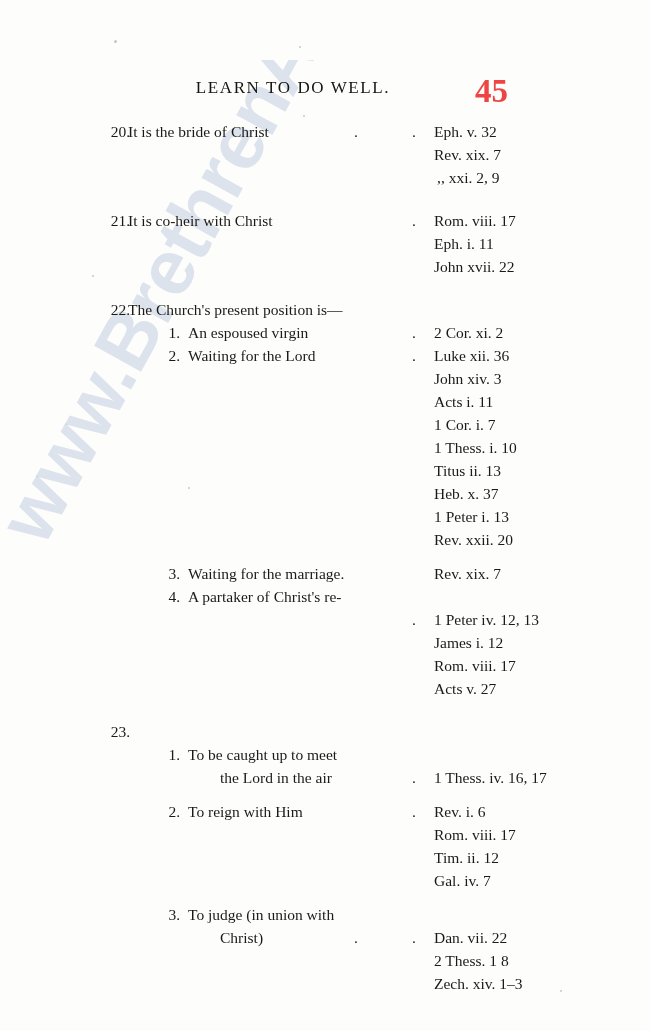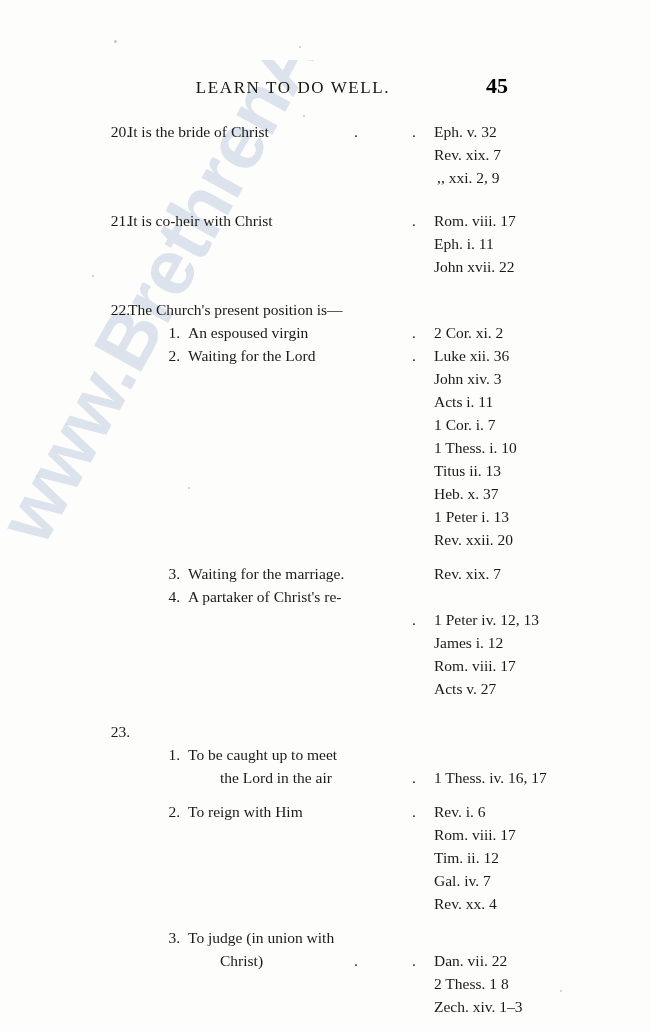--- a/index.html
+++ b/index.html
@@ -65,23 +65,23 @@
     font-size: 17px;
     letter-spacing: 1.6px;
     font-variant: small-caps;
     text-transform: uppercase;
     color: #15150f;
   }
   .header .pageno {
     position: absolute;
     right: 78px;
     top: -5px;
-    font-size: 22px;
+    font-size: 33px;
     font-weight: bold;
-    color: #000000;
+    color: #ef4444;
   }
 
   .body-block {
     position: absolute;
     top: 120px;
     left: 0;
     width: 650px;
   }
 
   .entry {
@@ -306,23 +306,20 @@
       </div>
       <div class="row">
           <span class="ref">Rom. viii. 17</span>
         </div>
       <div class="row">
           <span class="ref">Tim. ii. 12</span>
         </div>
       <div class="row">
           <span class="ref">Gal. iv. 7</span>
         </div>
-      <div class="row">
-          <span class="ref">Rev. xx. 4</span>
-        </div>
 
       <div class="gap-sm"></div>
 
       <div class="row">
         <span class="num sub">3.</span>
         <span class="txt sub">To judge (in union with</span>
       </div>
       <div class="row">
         <span class="txt subcont">Christ)</span>
         <span class="leader dot-c">.</span>

